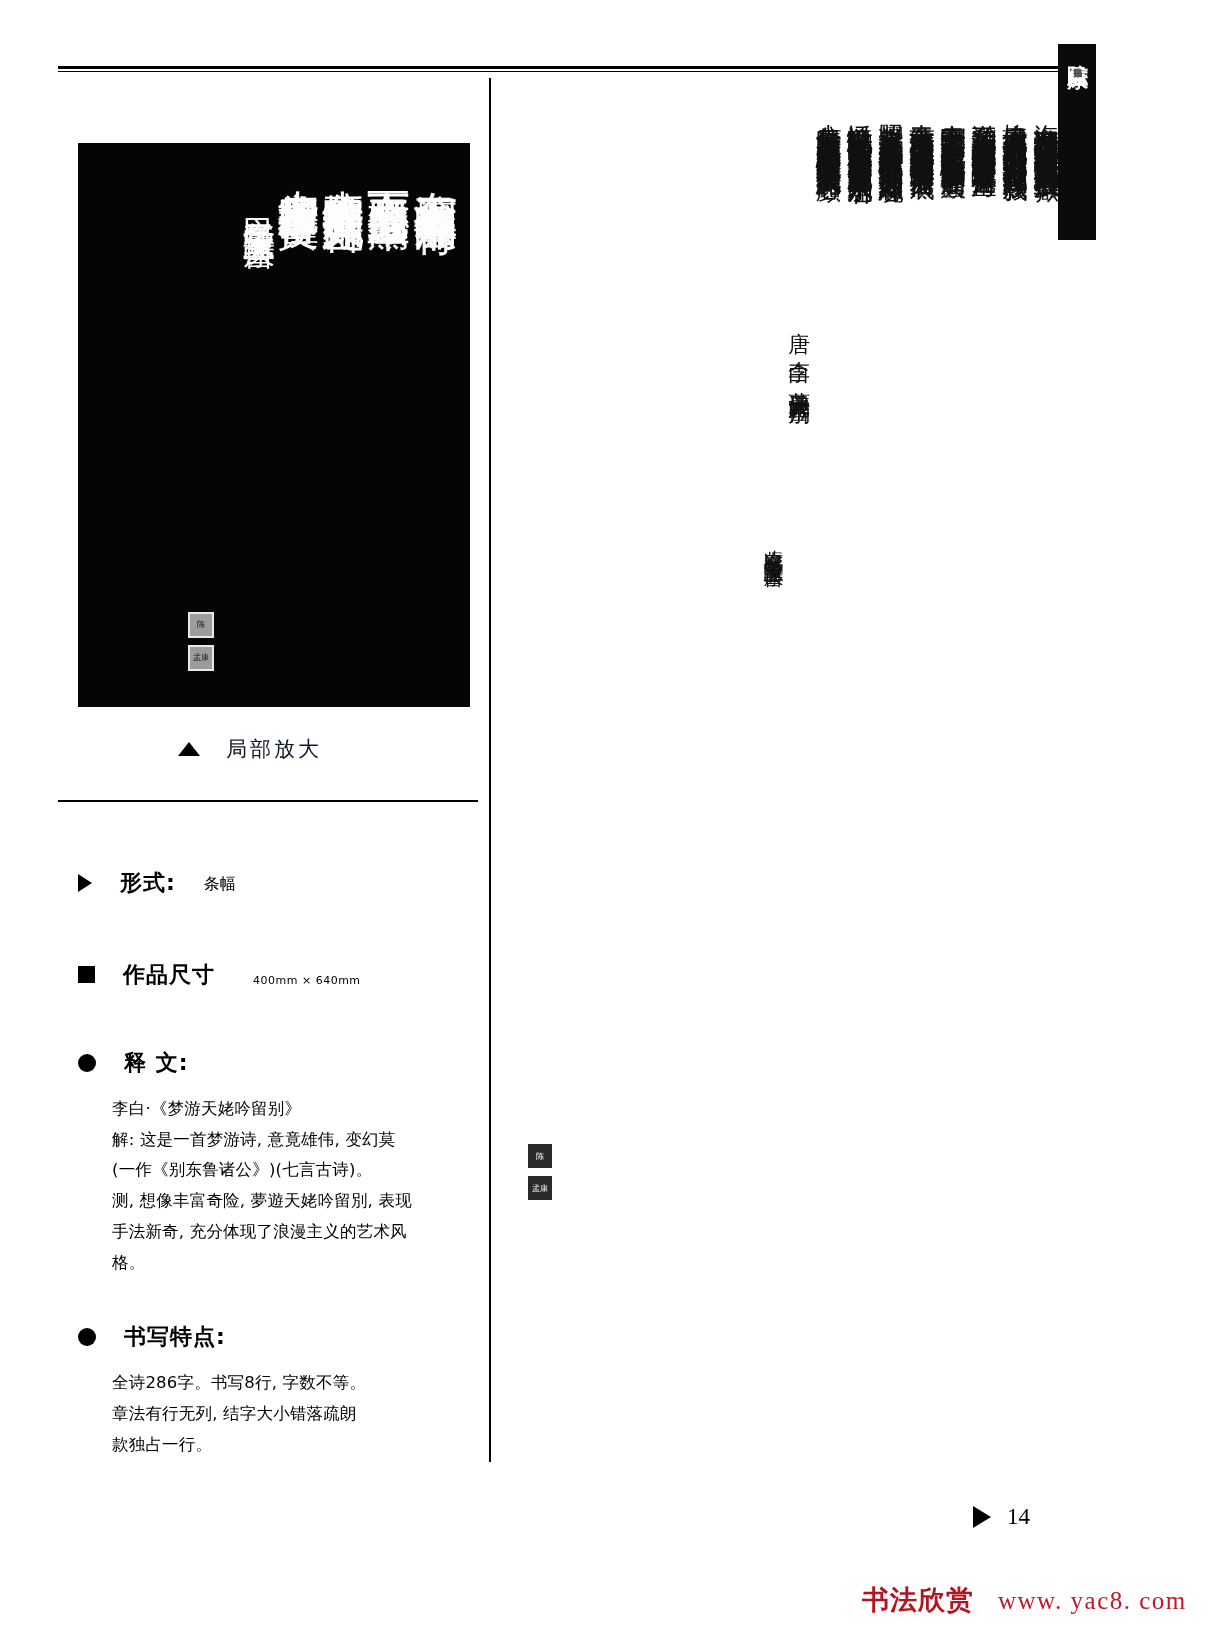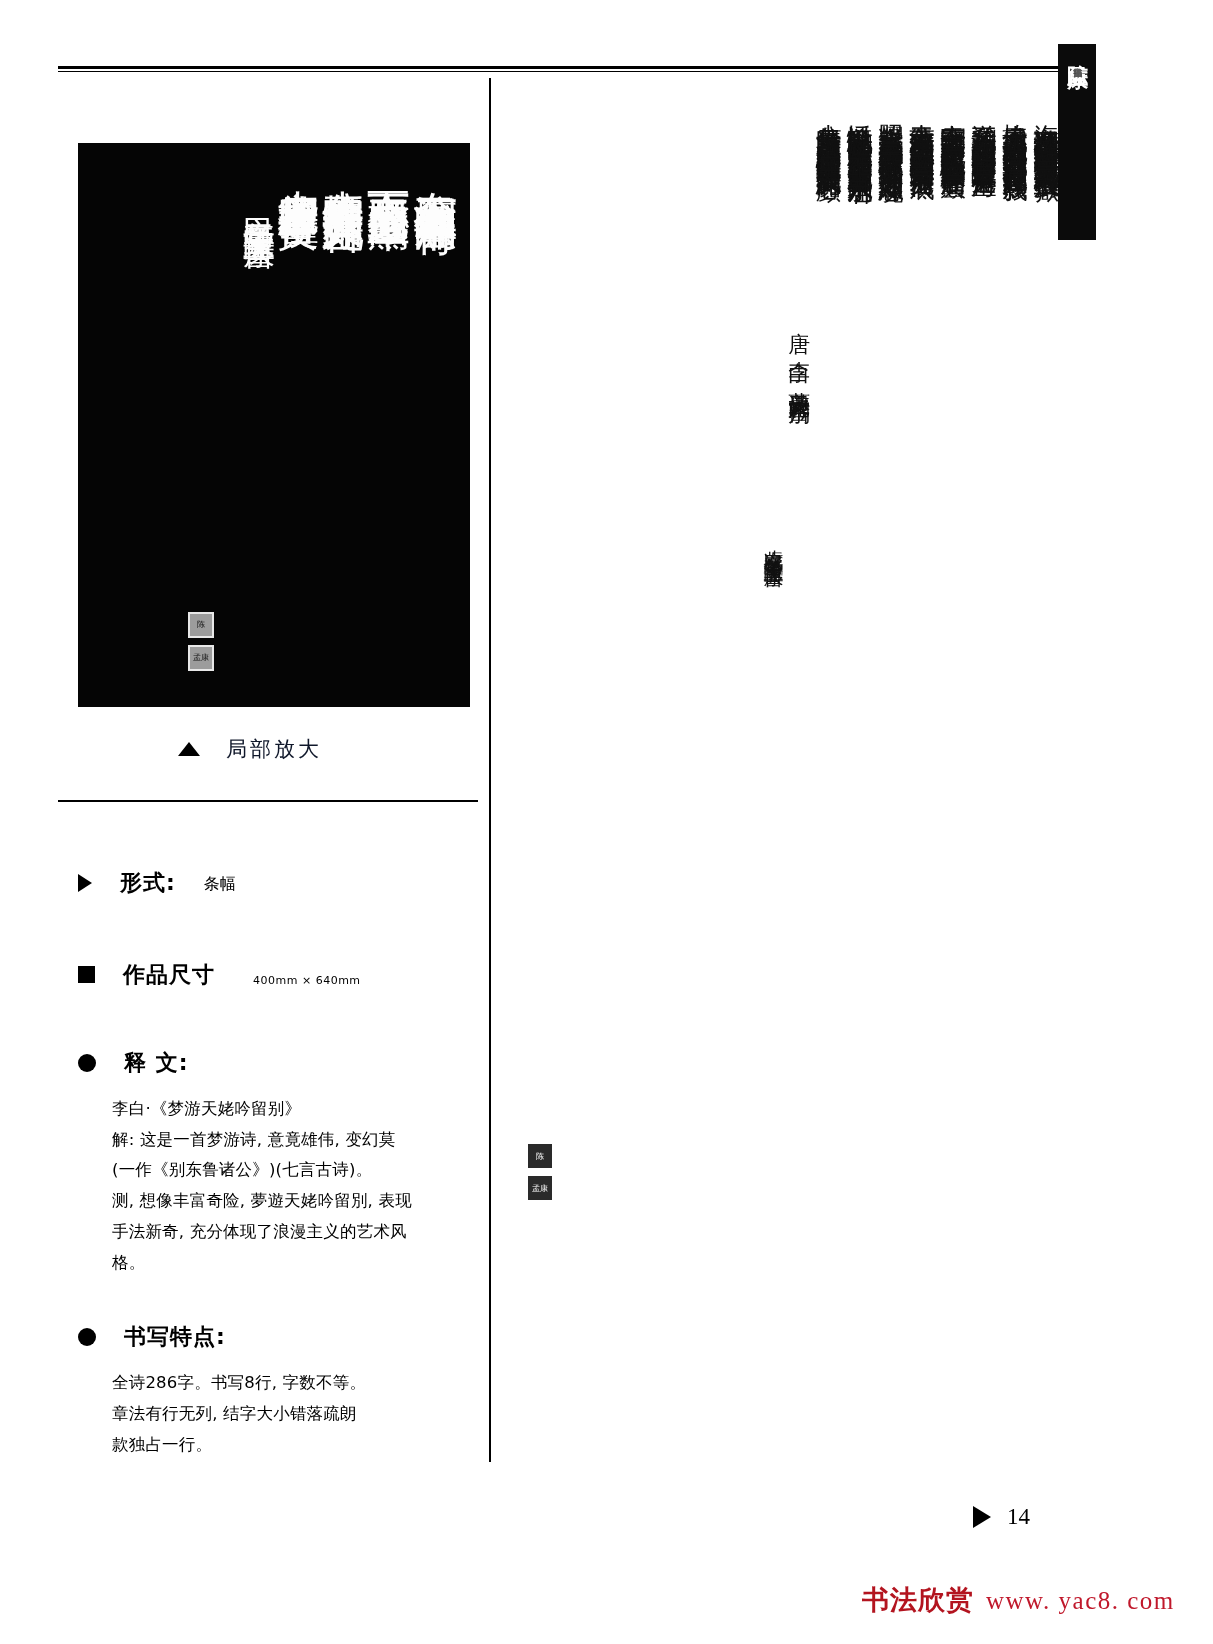--- a/index.html
+++ b/index.html
@@ -340,21 +340,21 @@
     font-size: 23px;
     color: #000;
     font-family: "Liberation Serif", serif;
   }
   .watermark {
     position: absolute;
     left: 862px;
     top: 1582px;
     display: flex;
     align-items: baseline;
-    gap: 12px;
+    gap: 24px;
     color: #c0182b;
   }
   .wm-cn {
     font-size: 27px;
     font-weight: bold;
     letter-spacing: 1px;
     font-family: "DejaVu Serif", serif;
     color: #b3141f;
   }
   .wm-url {

